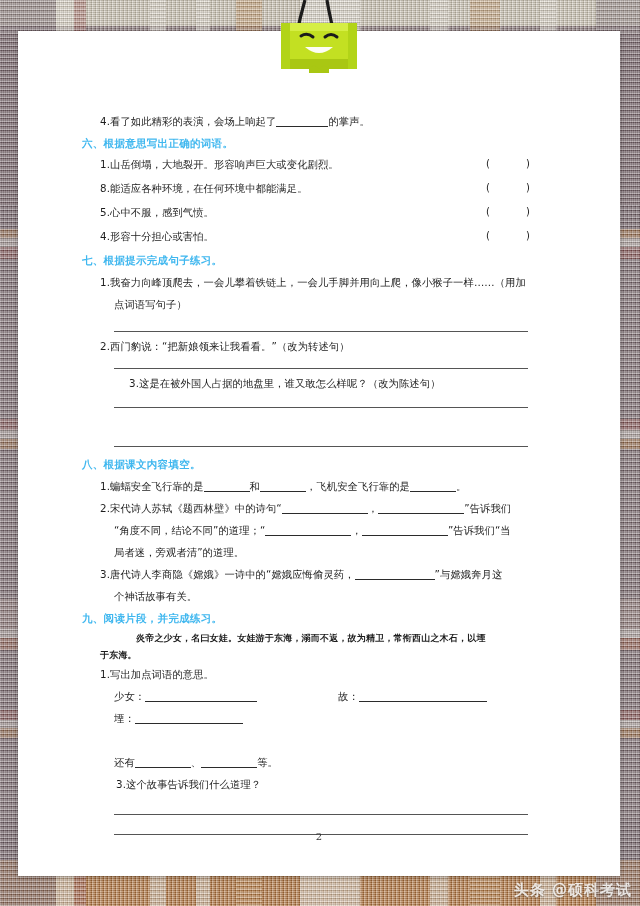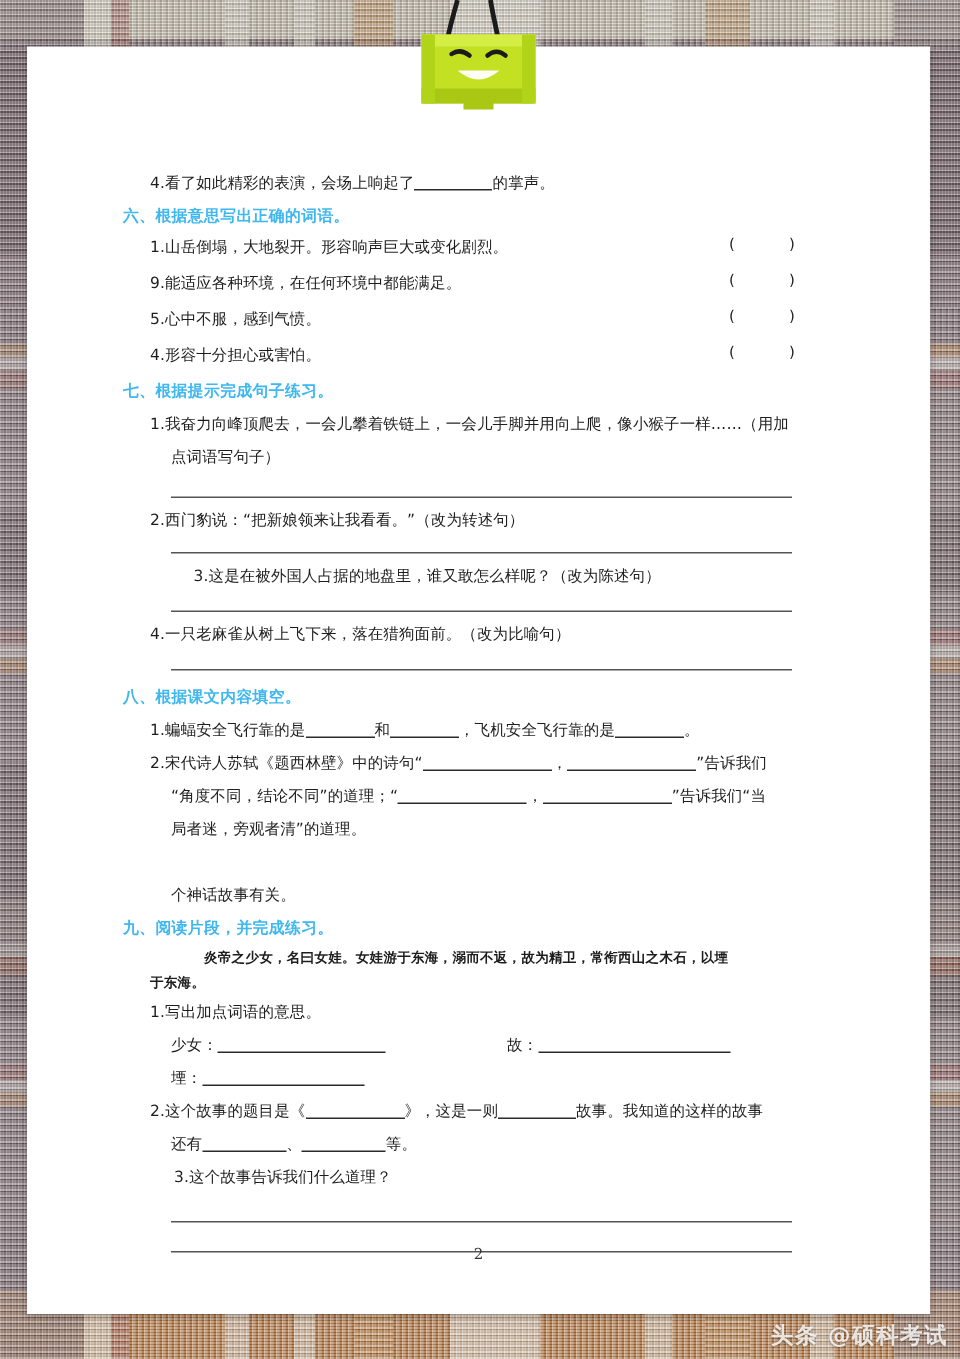--- a/index.html
+++ b/index.html
@@ -129,21 +129,21 @@
 <div id="sheet">
   <div class="page">
 
     <div class="row q" style="left:82px;top:84px;">
       <span>4.看了如此精彩的表演，会场上响起了</span><span class="blank" style="width:52px;"></span><span>的掌声。</span>
     </div>
 
     <div class="row sec-head" style="left:64px;top:106px;">六、根据意思写出正确的词语。</div>
 
     <div class="row q" style="left:82px;top:127px;">1.山岳倒塌，大地裂开。形容响声巨大或变化剧烈。</div>
-    <div class="row q" style="left:82px;top:151px;">9.能适应各种环境，在任何环境中都能满足。</div>
+    <div class="row q" style="left:82px;top:151px;">8.能适应各种环境，在任何环境中都能满足。</div>
     <div class="row q" style="left:82px;top:175px;">5.心中不服，感到气愤。</div>
     <div class="row q" style="left:82px;top:199px;">4.形容十分担心或害怕。</div>
 
     <div class="row paren" style="left:468px;top:127px;">(</div>
     <div class="row paren" style="left:508px;top:127px;">)</div>
     <div class="row paren" style="left:468px;top:151px;">(</div>
     <div class="row paren" style="left:508px;top:151px;">)</div>
     <div class="row paren" style="left:468px;top:175px;">(</div>
     <div class="row paren" style="left:508px;top:175px;">)</div>
     <div class="row paren" style="left:468px;top:199px;">(</div>
@@ -154,59 +154,58 @@
     <div class="row q" style="left:82px;top:245px;text-align:center;">1.我奋力向峰顶爬去，一会儿攀着铁链上，一会儿手脚并用向上爬，像小猴子一样……（用加</div>
     <div class="row q" style="left:96px;top:267px;">点词语写句子）</div>
     <div class="ruleline" style="left:96px;top:300px;width:414px;"></div>
 
     <div class="row q" style="left:82px;top:309px;">2.西门豹说：“把新娘领来让我看看。”（改为转述句）</div>
     <div class="ruleline" style="left:96px;top:337px;width:414px;"></div>
 
     <div class="row q" style="left:82px;top:346px;margin-left:29px;">3.这是在被外国人占据的地盘里，谁又敢怎么样呢？（改为陈述句）</div>
     <div class="ruleline" style="left:96px;top:376px;width:414px;"></div>
 
-    <div class="row q" style="left:82px;top:385px;">4.一只老麻雀从树上飞下来，落在猎狗面前。（改为比喻句）</div>
     <div class="ruleline" style="left:96px;top:415px;width:414px;"></div>
 
     <div class="row sec-head" style="left:64px;top:427px;">八、根据课文内容填空。</div>
 
     <div class="row q" style="left:82px;top:449px;">
       <span>1.蝙蝠安全飞行靠的是</span><span class="blank" style="width:46px;"></span><span>和</span><span class="blank" style="width:46px;"></span><span>，飞机安全飞行靠的是</span><span class="blank" style="width:46px;"></span><span>。</span>
     </div>
 
     <div class="row q" style="left:82px;top:471px;">
       <span>2.宋代诗人苏轼《题西林壁》中的诗句“</span><span class="blank" style="width:86px;"></span><span>，</span><span class="blank" style="width:86px;"></span><span>”告诉我们</span>
     </div>
     <div class="row q" style="left:96px;top:493px;">
       <span>“角度不同，结论不同”的道理；“</span><span class="blank" style="width:86px;"></span><span>，</span><span class="blank" style="width:86px;"></span><span>”告诉我们“当</span>
     </div>
     <div class="row q" style="left:96px;top:515px;">局者迷，旁观者清”的道理。</div>
 
+    <div class="row q" style="left:82px;top:537px;">
+      <span>3.唐代诗人李商隐《嫦娥》一诗中的“嫦娥应悔偷灵药，</span><span class="blank" style="width:80px;"></span><span>”与嫦娥奔月这</span>
+    </div>
     <div class="row q" style="left:96px;top:559px;">个神话故事有关。</div>
 
     <div class="row sec-head" style="left:64px;top:581px;">九、阅读片段，并完成练习。</div>
 
     <div class="row classic" style="left:118px;top:601px;">炎帝之少女，名曰女娃。女娃游于东海，溺而不返，故为精卫，常衔西山之木石，以堙</div>
     <div class="row classic" style="left:82px;top:618px;">于东海。</div>
 
     <div class="row q" style="left:82px;top:637px;">1.写出加点词语的意思。</div>
 
     <div class="row q" style="left:96px;top:659px;">
       <span>少女：</span><span class="blank" style="width:112px;"></span>
     </div>
     <div class="row q" style="left:320px;top:659px;">
       <span>故：</span><span class="blank" style="width:128px;"></span>
     </div>
     <div class="row q" style="left:96px;top:681px;">
       <span>堙：</span><span class="blank" style="width:108px;"></span>
     </div>
 
-    <div class="row q" style="left:82px;top:703px;">
-      <span>2.这个故事的题目是《</span><span class="blank" style="width:66px;"></span><span>》，这是一则</span><span class="blank" style="width:52px;"></span><span>故事。我知道的这样的故事</span>
-    </div>
     <div class="row q" style="left:96px;top:725px;">
       <span>还有</span><span class="blank" style="width:56px;"></span><span>、</span><span class="blank" style="width:56px;"></span><span>等。</span>
     </div>
 
     <div class="row q" style="left:98px;top:747px;">3.这个故事告诉我们什么道理？</div>
     <div class="ruleline" style="left:96px;top:783px;width:414px;"></div>
     <div class="ruleline" style="left:96px;top:803px;width:414px;"></div>
 
     <div id="pagenum" style="top:800px;">2</div>
   </div>

